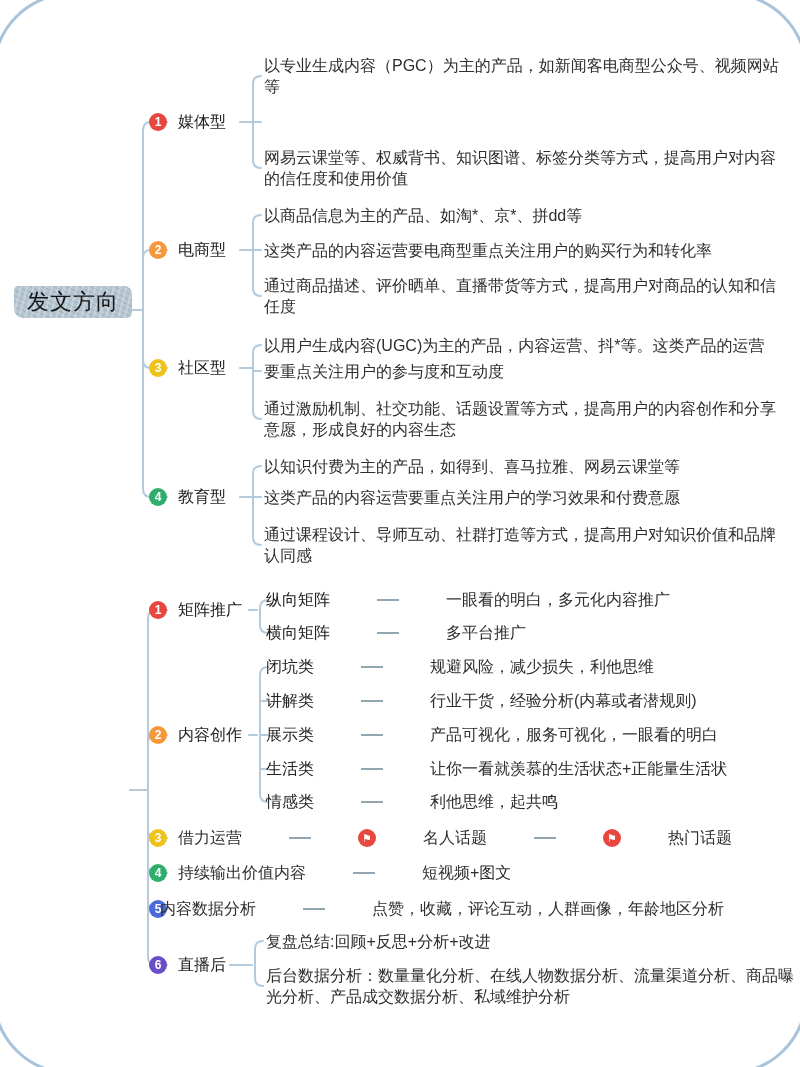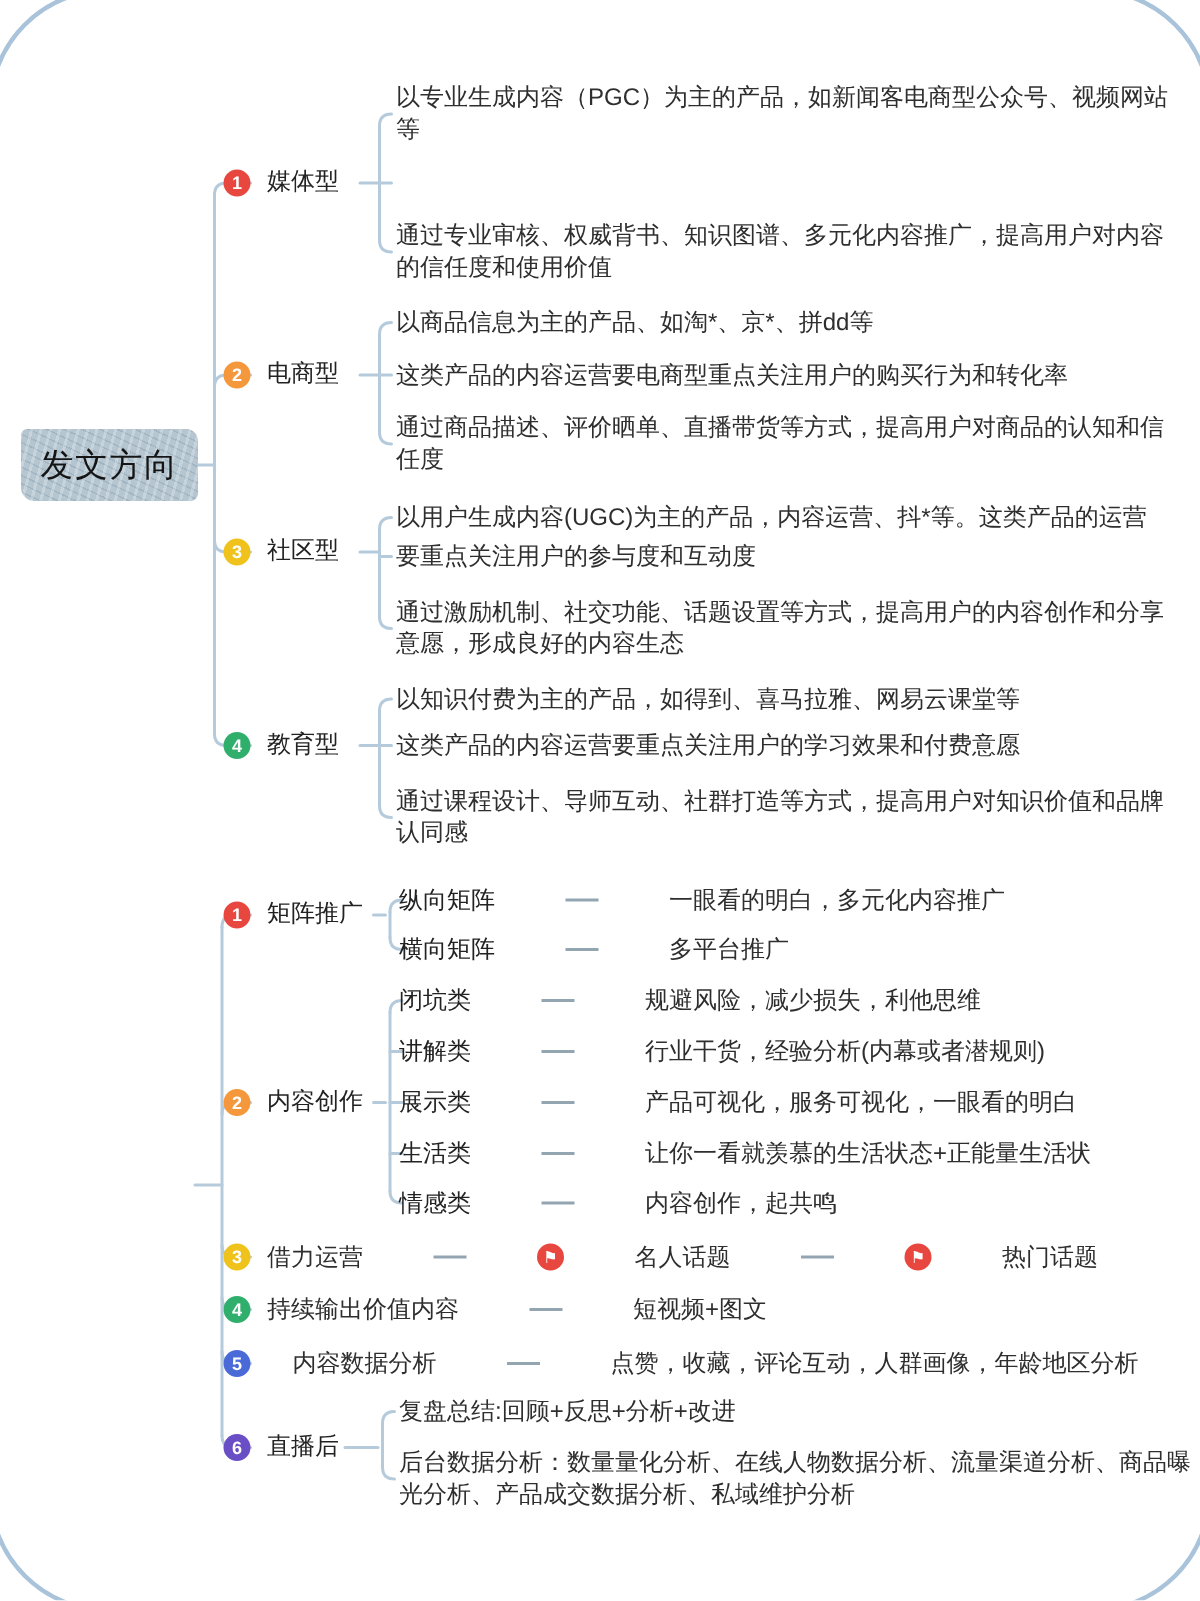--- a/index.html
+++ b/index.html
@@ -3,21 +3,21 @@
 <meta charset="utf-8">
 <style>
   * { margin:0; padding:0; box-sizing:border-box; }
   html,body { width:800px; height:1067px; background:#fff;
     font-family:"Liberation Sans","DejaVu Sans",sans-serif; }
   .canvas { position:relative; width:800px; height:1067px; overflow:hidden; background:#fff; }
   .frame { position:absolute; left:-8px; top:-8px; width:816px; height:1083px;
     border:3px solid #A9C3DA; border-radius:80px; pointer-events:none; }
   svg.links { position:absolute; left:0; top:0; }
   svg.links path { fill:none; stroke:#B5CBDC; stroke-width:2; stroke-linecap:round; }
-  .root { position:absolute; width:118px; height:48px; display:flex; align-items:center;
+  .root { position:absolute; width:118px; height:32px; display:flex; align-items:center;
     justify-content:center; font-size:22px; letter-spacing:1px; color:#151515;
     background:
       repeating-linear-gradient(105deg, rgba(255,255,255,.25) 0 2px, transparent 2px 6px),
       repeating-linear-gradient(25deg, rgba(110,135,152,.28) 0 1px, transparent 1px 5px),
       #B6C6D1;
     border-radius:4px 8px 5px 9px; }
   .badge { position:absolute; width:18px; height:18px; border-radius:50%;
     color:#fff; font-size:12px; font-weight:bold; display:flex; align-items:center;
     justify-content:center; line-height:1; }
   .c-red{background:#E8473F} .c-orange{background:#F5973B} .c-yellow{background:#EFC31C}
@@ -96,21 +96,21 @@
     <path d="M 255 949 V 978"></path>
     <path d="M 255 949 Q 255 941 263 941"></path>
     <path d="M 255 978 Q 255 986 263 986"></path>
   </svg>
 
   <div class="root" style="left:14px;top:286px">发文方向</div>
 
   <span class="badge c-red" style="left:149px;top:113px">1</span>
   <span class="clabel" style="left:178px;top:111px">媒体型</span>
   <div class="leaf" style="left:264px;top:55px">以专业生成内容（PGC）为主的产品，如新闻客电商型公众号、视频网站等</div>
-  <div class="leaf" style="left:264px;top:147px">通过专业审核、权威背书、知识图谱、多元化内容推广，提高用户对内容的信任度和使用价值</div>
+  <div class="leaf" style="left:264px;top:147px">网易云课堂等、权威背书、知识图谱、标签分类等方式，提高用户对内容的信任度和使用价值</div>
 
   <span class="badge c-orange" style="left:149px;top:241px">2</span>
   <span class="clabel" style="left:178px;top:239px">电商型</span>
   <div class="leaf" style="left:264px;top:240px">这类产品的内容运营要电商型重点关注用户的购买行为和转化率</div>
   <div class="leaf" style="left:264px;top:205px">以商品信息为主的产品、如淘*、京*、拼dd等</div>
   <div class="leaf" style="left:264px;top:275px">通过商品描述、评价晒单、直播带货等方式，提高用户对商品的认知和信任度</div>
 
   <span class="badge c-yellow" style="left:149px;top:359px">3</span>
   <span class="clabel" style="left:178px;top:357px">社区型</span>
   <div class="leaf" style="left:264px;top:335px">以用户生成内容(UGC)为主的产品，内容运营、抖*等。这类产品的运营</div>
@@ -154,21 +154,21 @@
     <span>产品可视化，服务可视化，一眼看的明白</span>
   </div>
   <div class="subrow" style="left:266px;top:758px">
     <span class="slabel">生活类</span>
     <span class="dash"></span>
     <span>让你一看就羡慕的生活状态+正能量生活状</span>
   </div>
   <div class="subrow" style="left:266px;top:791px">
     <span class="slabel">情感类</span>
     <span class="dash"></span>
-    <span>内容创作，起共鸣</span>
+    <span>利他思维，起共鸣</span>
   </div>
 
   <span class="badge c-yellow" style="left:149px;top:829px">3</span>
   <div class="rowline" style="left:178px;top:827px">
     <span class="clabel2">借力运营</span>
     <span class="dash"></span>
     <span class="flag">⚑</span>
     <span>名人话题</span>
     <span class="dash"></span>
     <span class="flag">⚑</span>
@@ -176,21 +176,21 @@
   </div>
 
   <span class="badge c-green" style="left:149px;top:864px">4</span>
   <div class="rowline" style="left:178px;top:862px">
     <span class="clabel2">持续输出价值内容</span>
     <span class="dash"></span>
     <span>短视频+图文</span>
   </div>
 
   <span class="badge c-blue" style="left:149px;top:900px">5</span>
-  <div class="rowline" style="left:195px;top:898px">
+  <div class="rowline" style="left:160px;top:898px">
     <span class="clabel2">内容数据分析</span>
     <span class="dash"></span>
     <span>点赞，收藏，评论互动，人群画像，年龄地区分析</span>
   </div>
 
   <span class="badge c-purple" style="left:149px;top:956px">6</span>
   <span class="clabel" style="left:178px;top:954px">直播后</span>
   <div class="leaf" style="left:266px;top:931px">复盘总结:回顾+反思+分析+改进</div>
   <div class="leaf" style="left:266px;top:965px;max-width:528px">后台数据分析：数量量化分析、在线人物数据分析、流量渠道分析、商品曝光分析、产品成交数据分析、私域维护分析</div>
 

